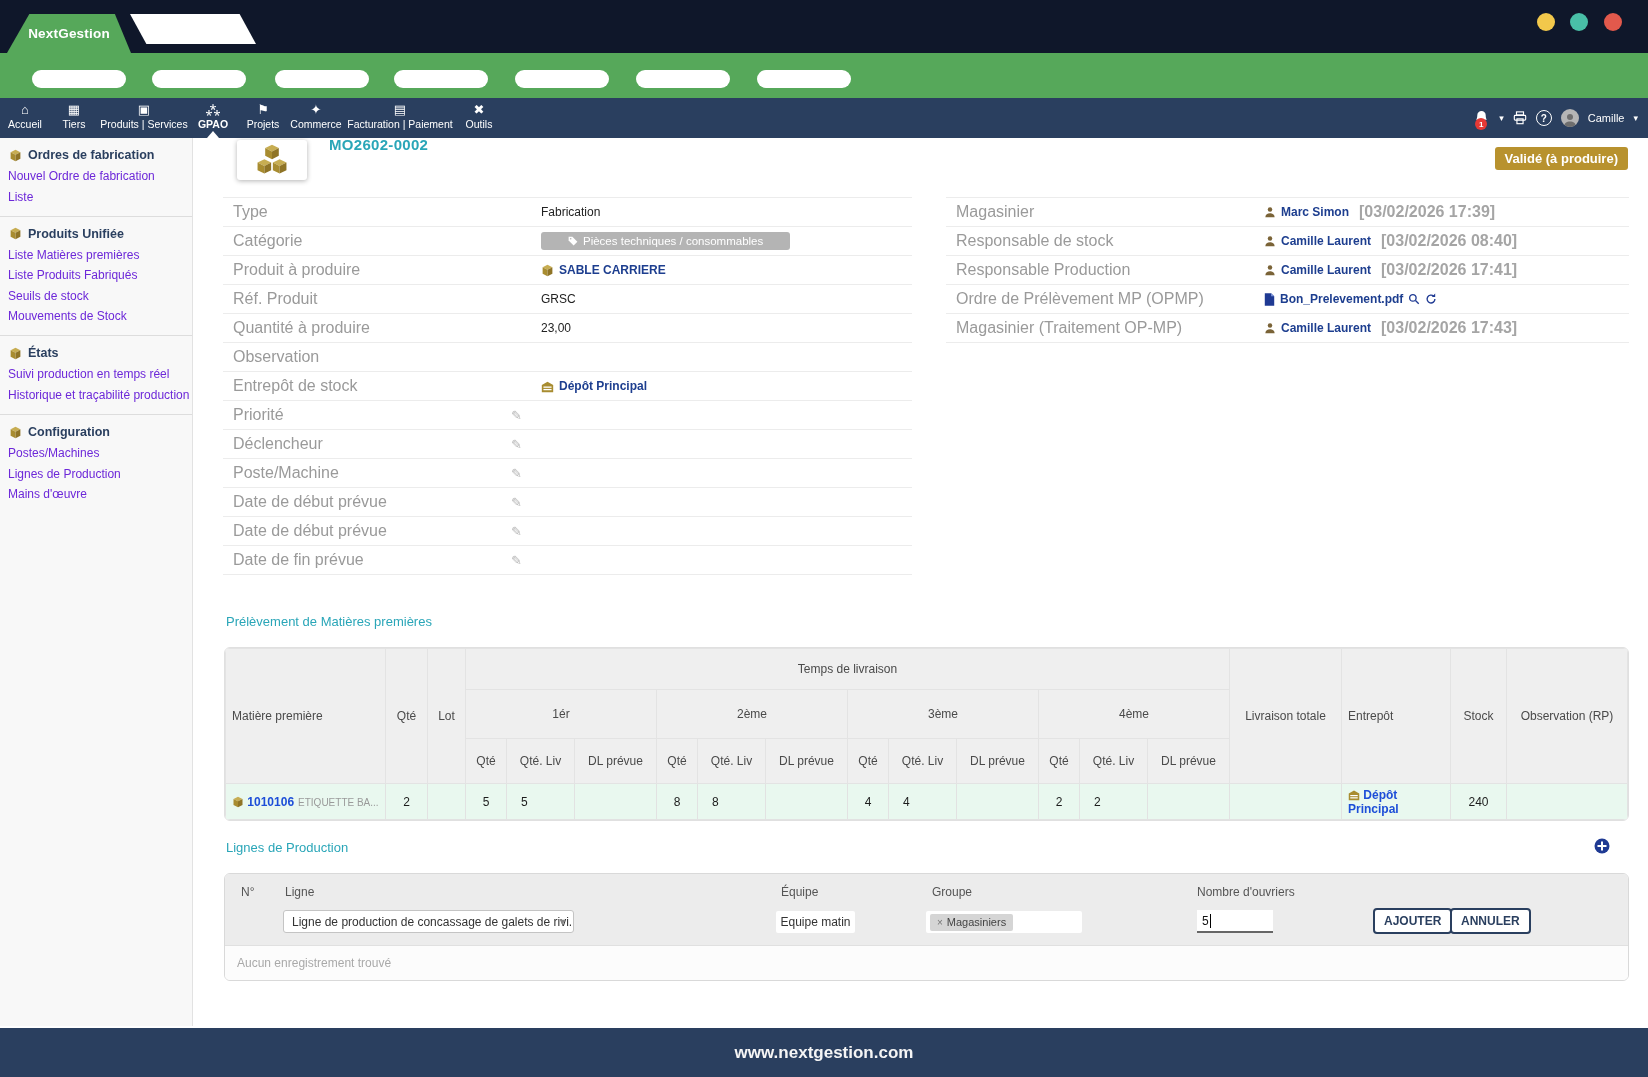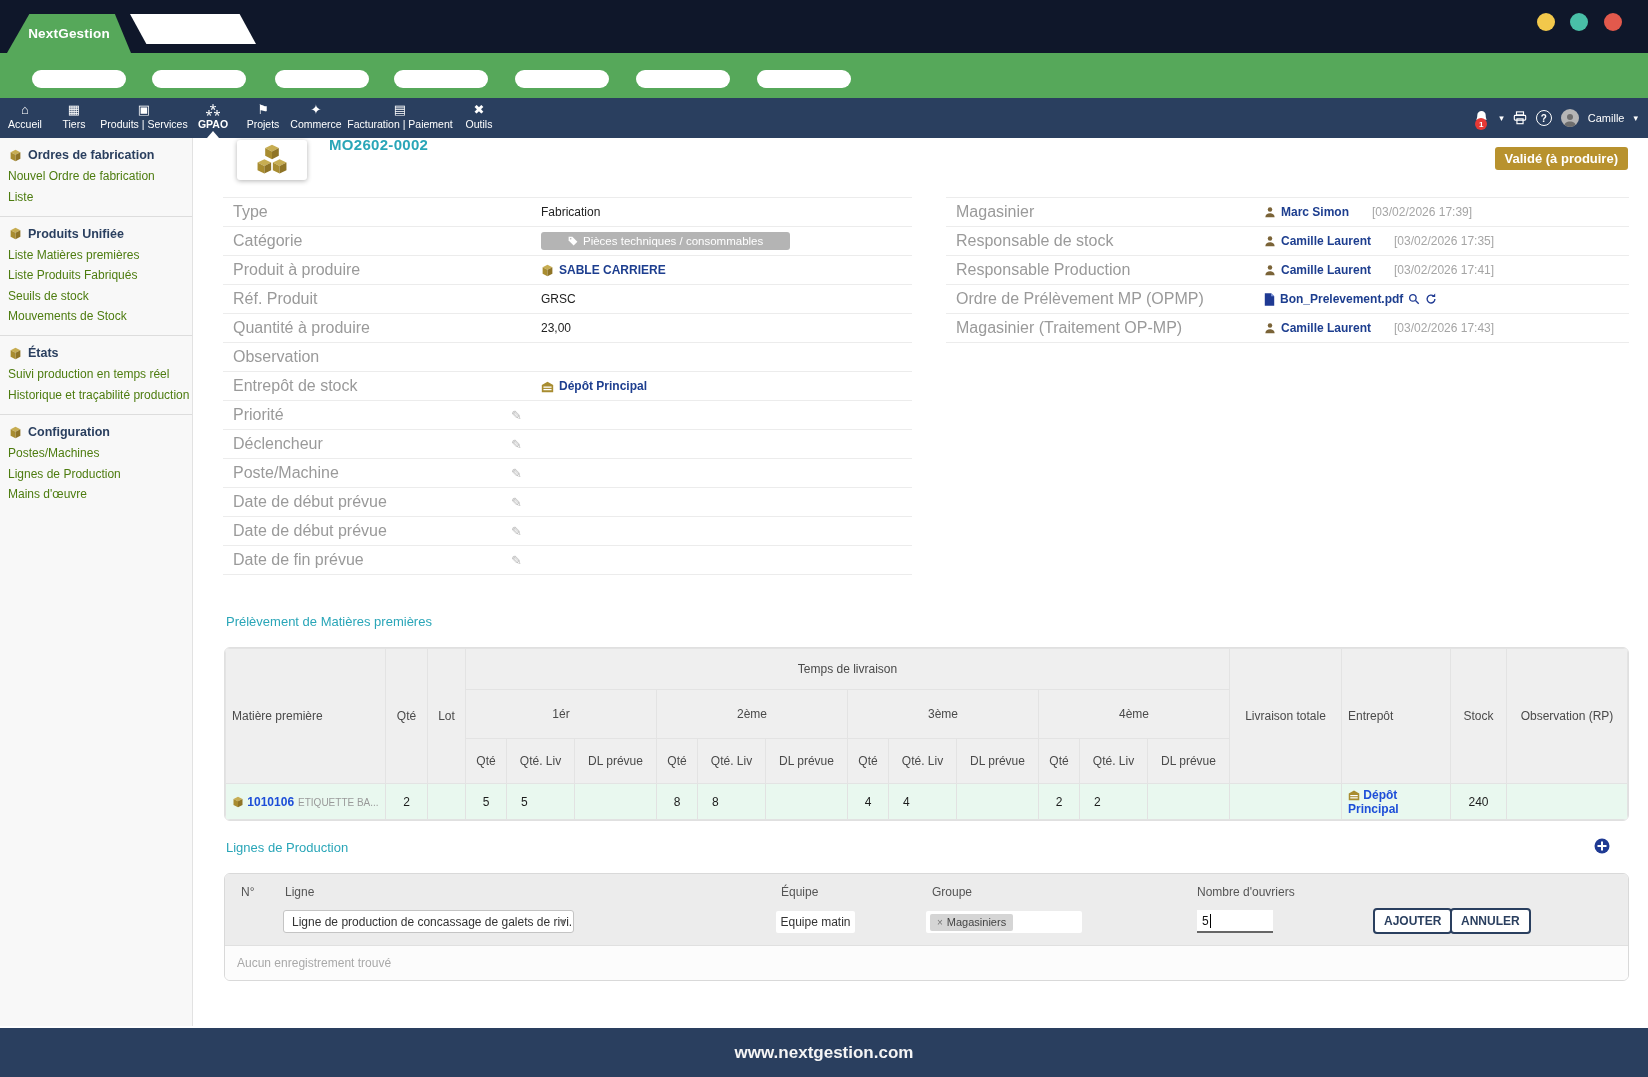--- a/index.html
+++ b/index.html
@@ -31,37 +31,37 @@
       font-weight:bold;display:flex;align-items:center;justify-content:center;}
   .avatar{width:18px;height:18px;border-radius:50%;background:#b5b5b5;overflow:hidden;display:flex;align-items:flex-end;justify-content:center;}
   .username{font-size:11px;}
   
   .sidebar{position:absolute;left:0;top:138px;width:193px;height:888px;background:#f8f8f8;
       border-right:1px solid #e2e2e2;box-sizing:border-box;}
   .side-section{padding:7px 0 9px 0;}
   .side-section + .side-section{border-top:1px solid #ddd;margin:0 0;}
   .side-header{display:flex;align-items:center;gap:6px;padding:3px 8px 4px 9px;
       color:#2a3f5f;font-weight:bold;font-size:12.5px;}
-  .side-item{padding:3.2px 8px;font-size:12px;color:#4d7c0f;cursor:pointer;white-space:nowrap;}
+  .side-item{padding:3.2px 8px;font-size:12px;color:#6d28d9;cursor:pointer;white-space:nowrap;}
   
   .icon-card{position:absolute;left:237px;top:140px;width:70px;height:40px;background:#fff;border-radius:3px;
       box-shadow:0 1px 5px rgba(0,0,0,.3);display:flex;align-items:center;justify-content:center;}
   .page-title{position:absolute;left:329px;top:136px;font-size:15px;font-weight:bold;color:#2aa6b8;letter-spacing:.3px;}
   .status-badge{position:absolute;right:20px;top:147px;height:23px;background:#b8922e;border-radius:3px;
       color:#fff;font-size:13px;font-weight:bold;display:flex;align-items:center;padding:0 10px;}
   .dtable{position:absolute;border-bottom:1px solid #ececec;}
   .drow{position:relative;height:28px;border-top:1px solid #ececec;}
   .dlabel{position:absolute;left:10px;top:50%;transform:translateY(-50%);color:#9a9a9a;font-size:16px;white-space:nowrap;}
   .dval{position:absolute;left:318px;top:50%;transform:translateY(-50%);font-size:12px;color:#222;font-weight:500;
       display:flex;align-items:center;gap:5px;white-space:nowrap;}
   .chip{display:inline-flex;align-items:center;gap:5px;background:#b4b4b4;color:#fff;font-size:11.5px;
       border-radius:3px;padding:3px 27px;font-weight:normal;}
   .dlink{color:#1d3e8f;font-weight:bold;}
   .pname{color:#1d3e8f;font-weight:bold;font-size:12px;}
-  .tstamp{color:#a5a5a5;font-size:12px;font-weight:normal;margin-left:18px;}
+  .tstamp{color:#a5a5a5;font-size:16px;font-weight:bold;margin-left:5px;}
   .pencil{position:absolute;left:288px;top:50%;transform:translateY(-50%);color:#b5b5b5;font-size:13px;cursor:pointer;}
   .section-title{position:absolute;font-size:13px;color:#2aa6b8;}
   
   .mwrap{position:absolute;left:224px;top:647px;width:1405px;border:1px solid #e0e0e0;border-radius:6px;
       overflow:hidden;box-sizing:border-box;}
   .mtable{width:100%;border-collapse:collapse;table-layout:fixed;}
   .mtable th{font-weight:normal;color:#4a4a4a;font-size:12px;background:#efefef;
       border:1px solid #e3e3e3;text-align:center;}
   .mtable td{font-size:12px;color:#1c1c1c;background:#e9f8ef;border:1px solid #e2e2e2;text-align:center;height:33px;}
   .mtable .al{text-align:left;padding-left:6px;}
@@ -354,21 +354,21 @@
       </span>
     </div>
     <div class="drow">
       <span class="dlabel">Responsable de stock</span>
       <span class="dval">
         <svg viewBox="0 0 16 16" width="12" height="12">
             <circle cx="8" cy="4.6" r="3" fill="#7a6337"></circle>
             <path d="M1.8 15c0-3.6 2.8-5.4 6.2-5.4s6.2 1.8 6.2 5.4z" fill="#7a6337"></path>
           </svg>
         <span class="pname">Camille Laurent</span>
-        <span class="tstamp">[03/02/2026 17:35]</span>
+        <span class="tstamp">[03/02/2026 08:40]</span>
       </span>
     </div>
     <div class="drow">
       <span class="dlabel">Responsable Production</span>
       <span class="dval">
         <svg viewBox="0 0 16 16" width="12" height="12">
             <circle cx="8" cy="4.6" r="3" fill="#7a6337"></circle>
             <path d="M1.8 15c0-3.6 2.8-5.4 6.2-5.4s6.2 1.8 6.2 5.4z" fill="#7a6337"></path>
           </svg>
         <span class="pname">Camille Laurent</span>

